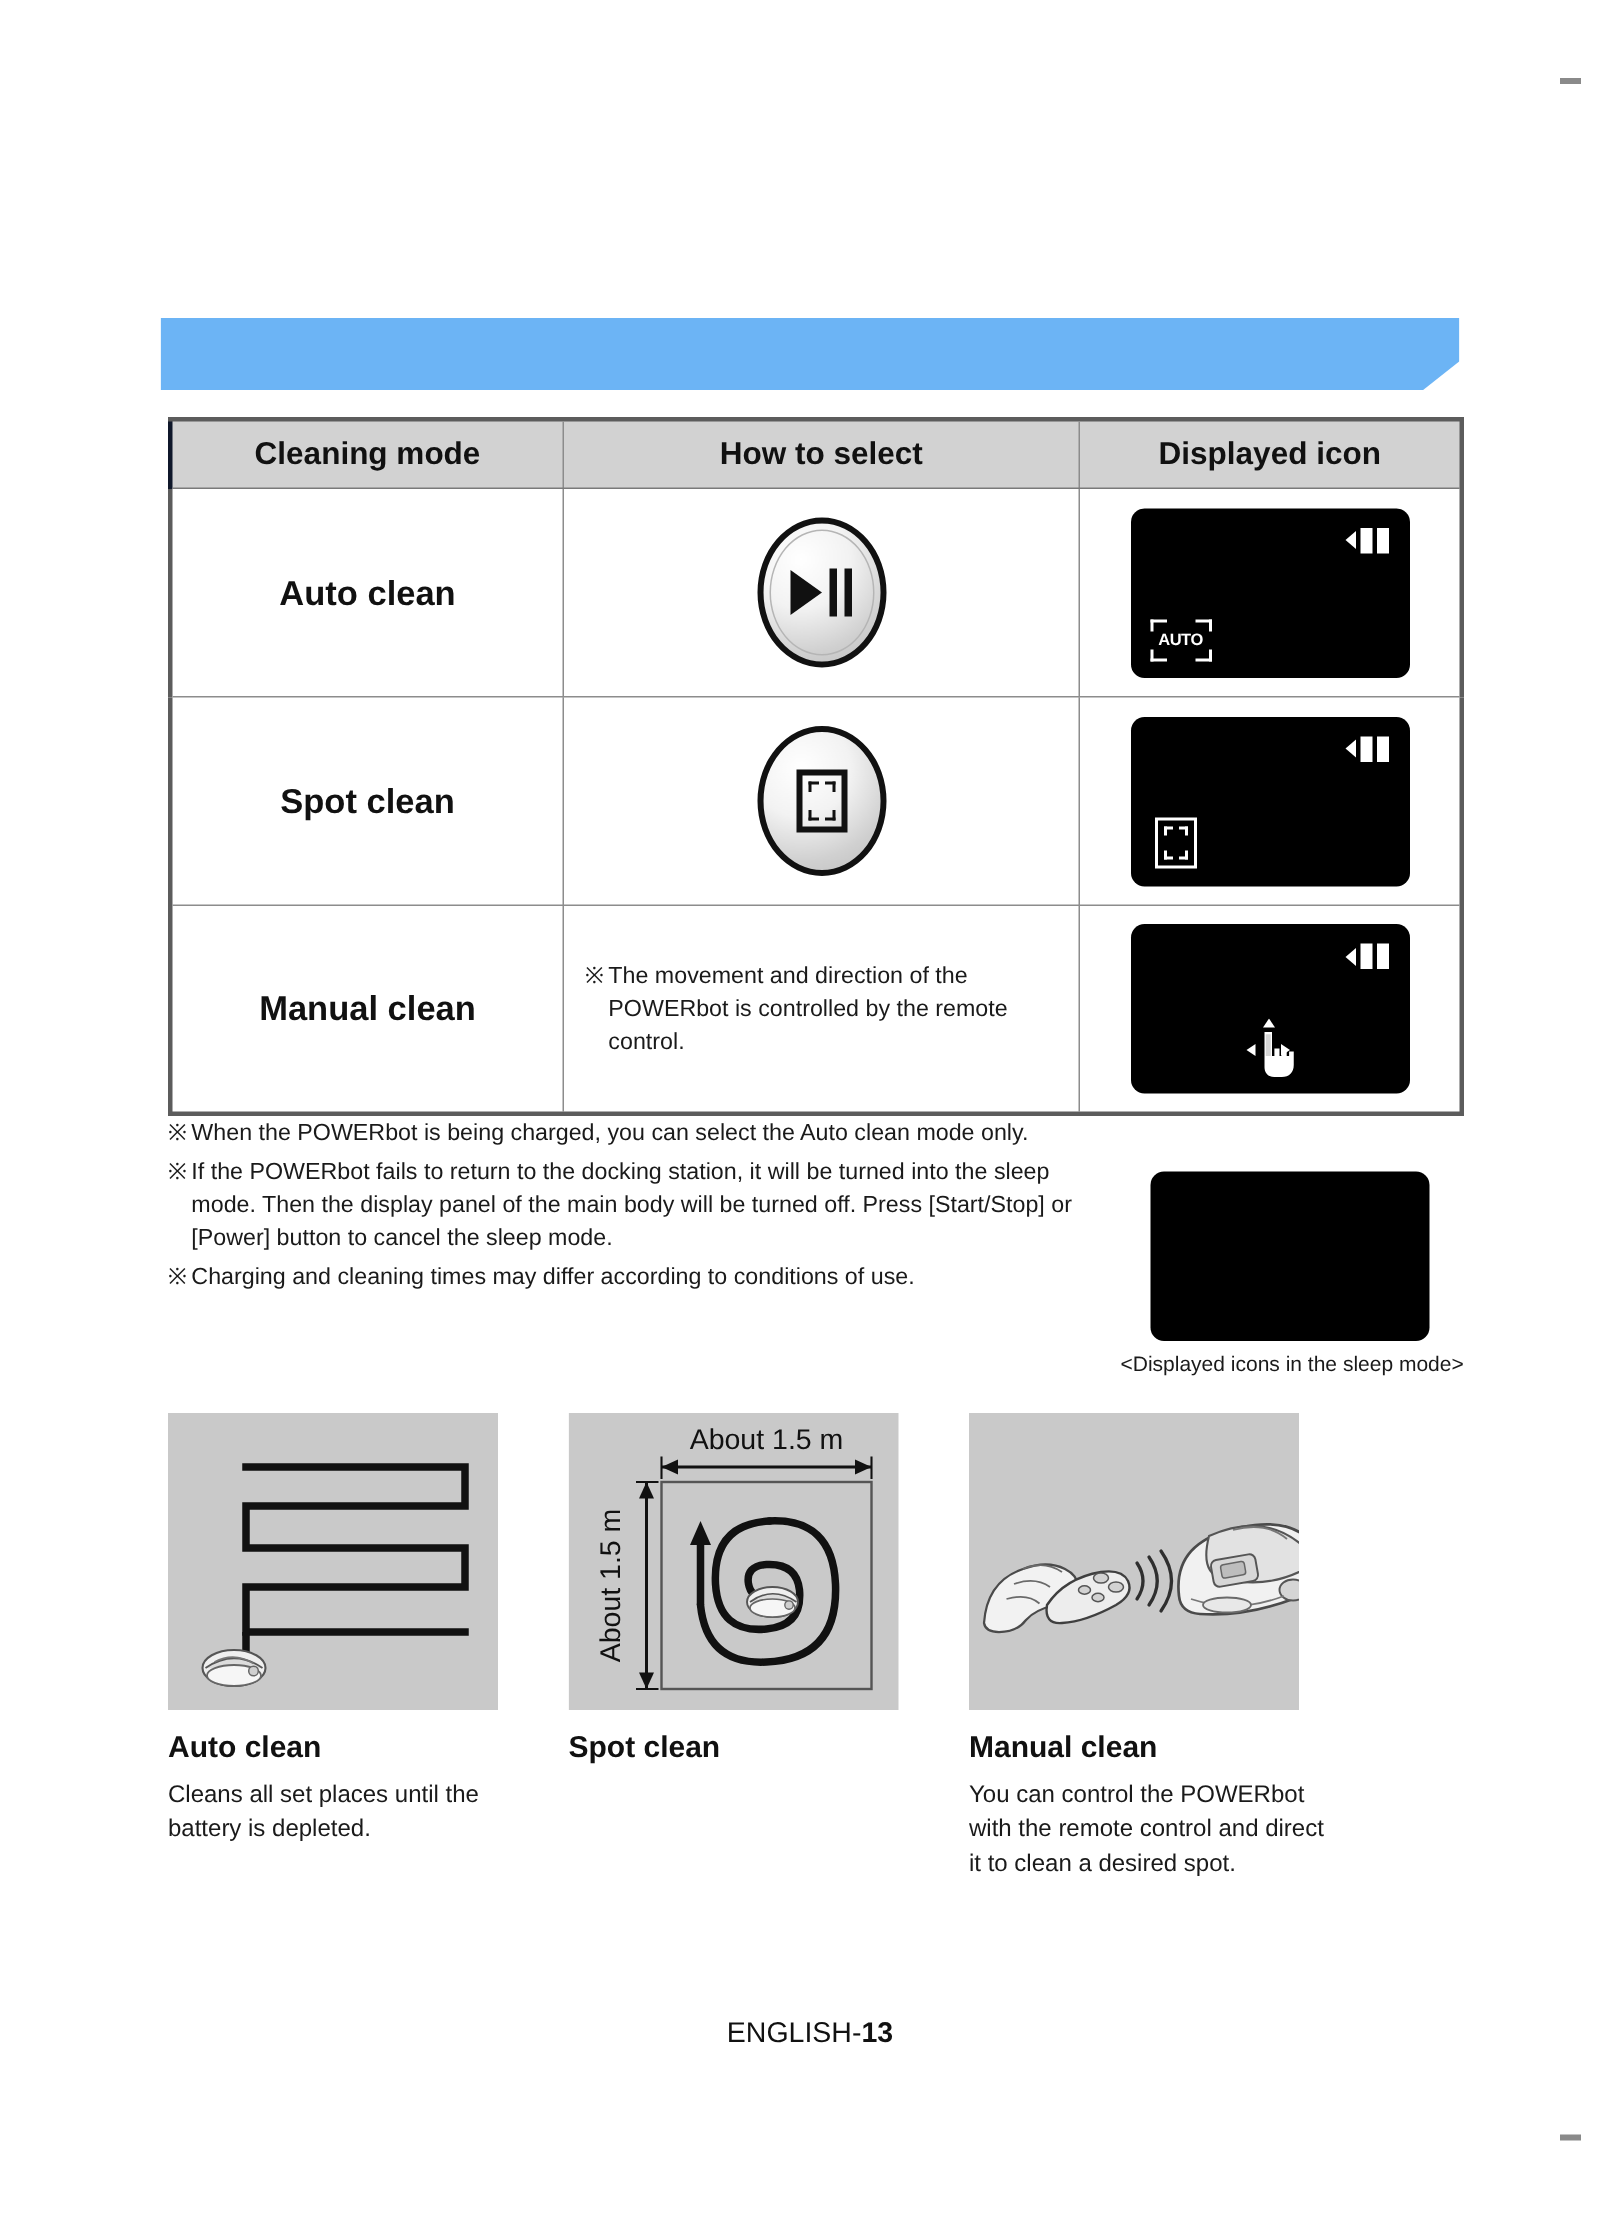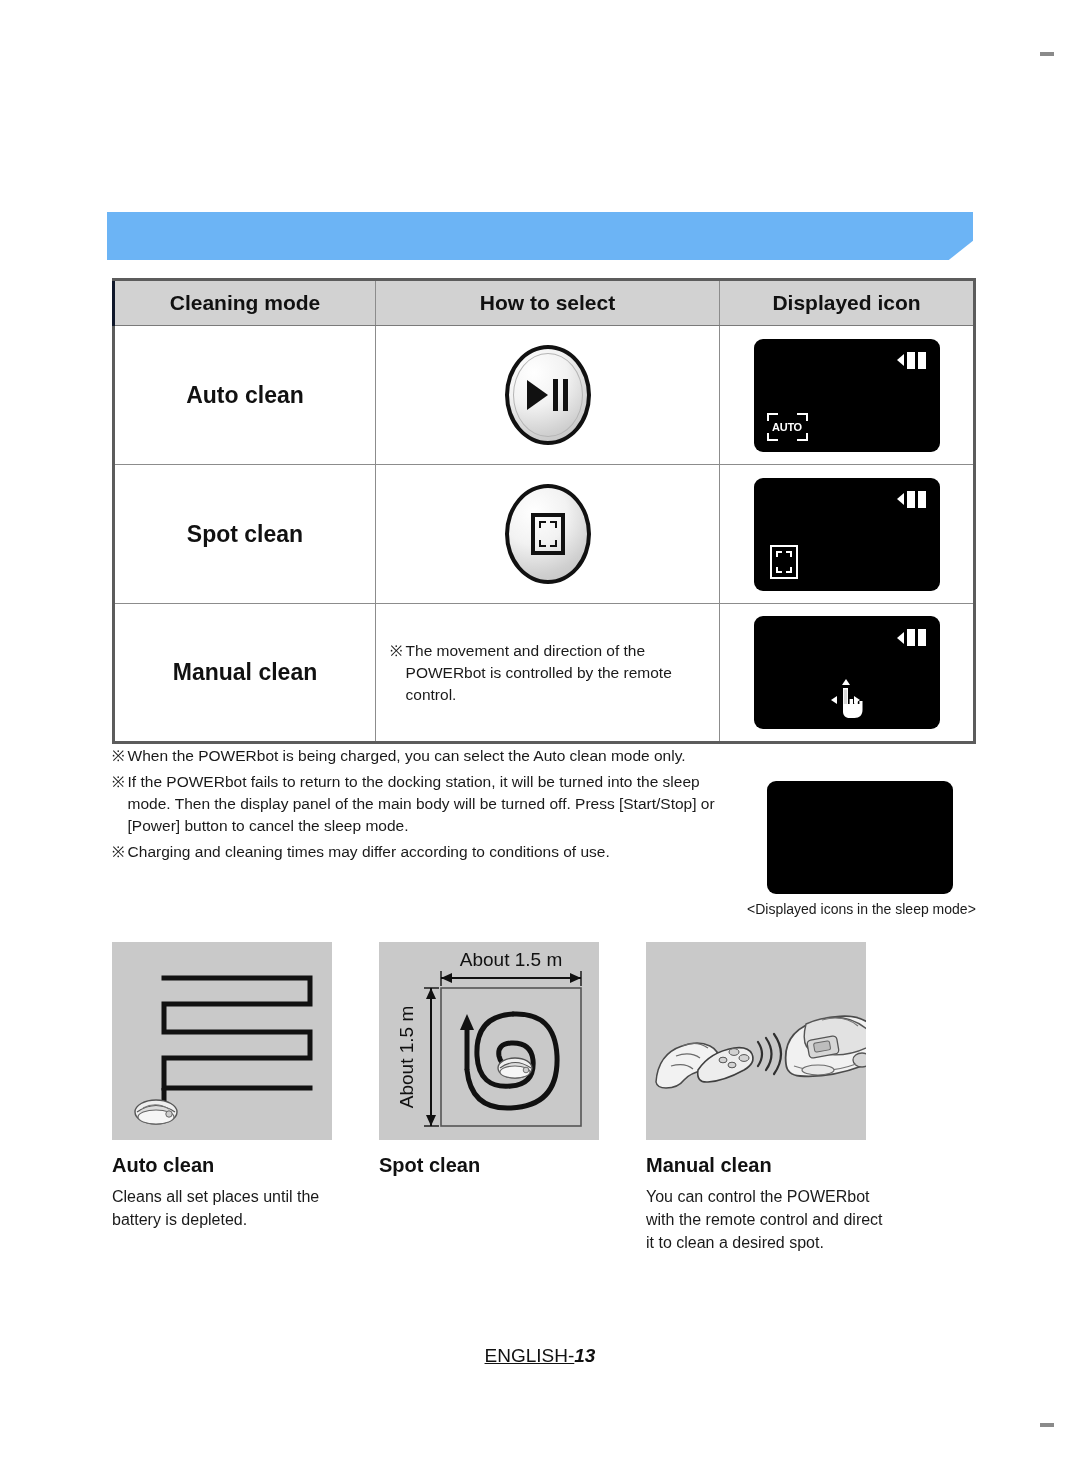--- a/index.html
+++ b/index.html
@@ -317,22 +317,22 @@
   
   .footer {
     position: absolute;
     left: 0;
     right: 0;
     top: 1345px;
     text-align: center;
     font-size: 19px;
     color: #111;
   }
-  .footer b { font-weight: 700; font-style: italic; }
-  .footer .lite { font-weight: 400; text-decoration: underline; }
+  .footer b { font-weight: 700; }
+  .footer .lite { font-weight: 400; }
 </style>
 </head>
 <body>
 
 <div class="crop-mark crop-tr"></div>
 <div class="crop-mark crop-br"></div>
 
 <div class="page">
 
   <div class="banner"></div>

